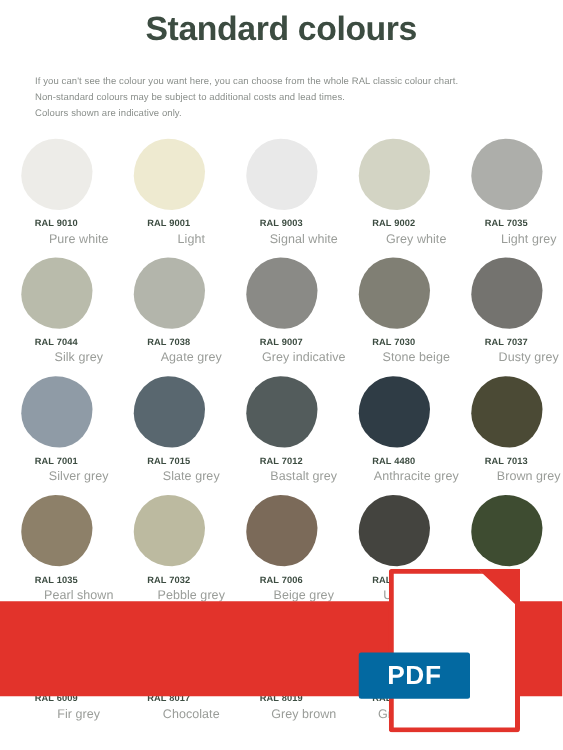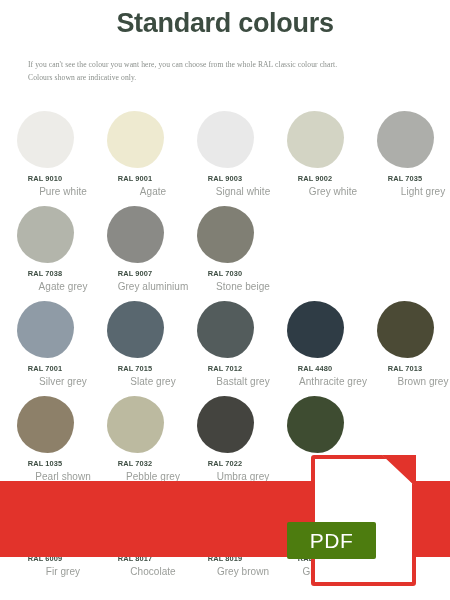--- a/index.html
+++ b/index.html
@@ -34,21 +34,21 @@
   }
 
   .intro {
     margin: 19px 0 0 28px;
     color: #8a8f8b;
     font-size: 7.6px;
     line-height: 1.72;
     letter-spacing: 0.08px;
     max-width: 400px;
   }
-  .intro div { white-space: nowrap; font-family: Liberation Serif, serif; }
+  .intro div { white-space: nowrap; }
 
   .grid {
     position: absolute;
     top: 108px;
     left: 0;
     width: 450px;
   }
 
   .row {
     display: flex;
@@ -130,87 +130,98 @@
     height: 32px;
     background: #e2332b;
     clip-path: polygon(0 0, 100% 100%, 100% 0);
   }
   .pdf-label {
     position: absolute;
     left: -24px;
     top: 67px;
     width: 89px;
     height: 37px;
-    background: #4d7c0f;
+    background: #0369a1;
     border-radius: 2px;
     color: #ffffff;
     font-size: 21px;
-    font-weight: normal;
+    font-weight: bold;
     letter-spacing: 0.5px;
     display: flex;
     align-items: center;
     justify-content: center;
   }
 </style>
 </head>
 <body>
 
 <div class="page">
 
   <h1 class="page-title">Standard colours</h1>
 
   <div class="intro">
     <div>If you can't see the colour you want here, you can choose from the whole RAL classic colour chart.</div>
+    <div>Non-standard colours may be subject to additional costs and lead times.</div>
     <div>Colours shown are indicative only.</div>
   </div>
 
   <div class="grid">
       <div class="row">
         <div class="cell">
           <div class="swatch" style="background: rgb(237, 236, 232);"></div>
           <div class="swatch-code">RAL 9010</div>
           <div class="swatch-name">Pure white</div>
         </div>
         <div class="cell">
           <div class="swatch" style="background: rgb(238, 234, 208);"></div>
           <div class="swatch-code">RAL 9001</div>
-          <div class="swatch-name">Agate</div>
+          <div class="swatch-name">Light</div>
         </div>
         <div class="cell">
           <div class="swatch" style="background: rgb(233, 233, 233);"></div>
           <div class="swatch-code">RAL 9003</div>
           <div class="swatch-name">Signal white</div>
         </div>
         <div class="cell">
           <div class="swatch" style="background: rgb(211, 212, 196);"></div>
           <div class="swatch-code">RAL 9002</div>
           <div class="swatch-name">Grey white</div>
         </div>
         <div class="cell">
           <div class="swatch" style="background: rgb(173, 174, 170);"></div>
           <div class="swatch-code">RAL 7035</div>
           <div class="swatch-name">Light grey</div>
         </div>
       </div>
       <div class="row">
         <div class="cell">
+          <div class="swatch" style="background: rgb(185, 187, 171);"></div>
+          <div class="swatch-code">RAL 7044</div>
+          <div class="swatch-name">Silk grey</div>
+        </div>
+        <div class="cell">
           <div class="swatch" style="background: rgb(179, 181, 171);"></div>
           <div class="swatch-code">RAL 7038</div>
           <div class="swatch-name">Agate grey</div>
         </div>
         <div class="cell">
           <div class="swatch" style="background: rgb(138, 138, 134);"></div>
           <div class="swatch-code">RAL 9007</div>
-          <div class="swatch-name">Grey aluminium</div>
+          <div class="swatch-name">Grey indicative</div>
         </div>
         <div class="cell">
           <div class="swatch" style="background: rgb(128, 127, 116);"></div>
           <div class="swatch-code">RAL 7030</div>
           <div class="swatch-name">Stone beige</div>
         </div>
+        <div class="cell">
+          <div class="swatch" style="background: rgb(116, 115, 111);"></div>
+          <div class="swatch-code">RAL 7037</div>
+          <div class="swatch-name">Dusty grey</div>
+        </div>
       </div>
       <div class="row">
         <div class="cell">
           <div class="swatch" style="background: rgb(143, 155, 166);"></div>
           <div class="swatch-code">RAL 7001</div>
           <div class="swatch-name">Silver grey</div>
         </div>
         <div class="cell">
           <div class="swatch" style="background: rgb(89, 103, 111);"></div>
           <div class="swatch-code">RAL 7015</div>
@@ -235,20 +246,25 @@
       <div class="row">
         <div class="cell">
           <div class="swatch" style="background: rgb(141, 128, 105);"></div>
           <div class="swatch-code">RAL 1035</div>
           <div class="swatch-name">Pearl shown</div>
         </div>
         <div class="cell">
           <div class="swatch" style="background: rgb(188, 186, 160);"></div>
           <div class="swatch-code">RAL 7032</div>
           <div class="swatch-name">Pebble grey</div>
+        </div>
+        <div class="cell">
+          <div class="swatch" style="background: rgb(123, 106, 89);"></div>
+          <div class="swatch-code">RAL 7006</div>
+          <div class="swatch-name">Beige grey</div>
         </div>
         <div class="cell">
           <div class="swatch" style="background: rgb(68, 68, 63);"></div>
           <div class="swatch-code">RAL 7022</div>
           <div class="swatch-name">Umbra grey</div>
         </div>
         <div class="cell">
           <div class="swatch" style="background: rgb(62, 76, 49);"></div>
           <div class="swatch-code"></div>
           <div class="swatch-name"></div>

